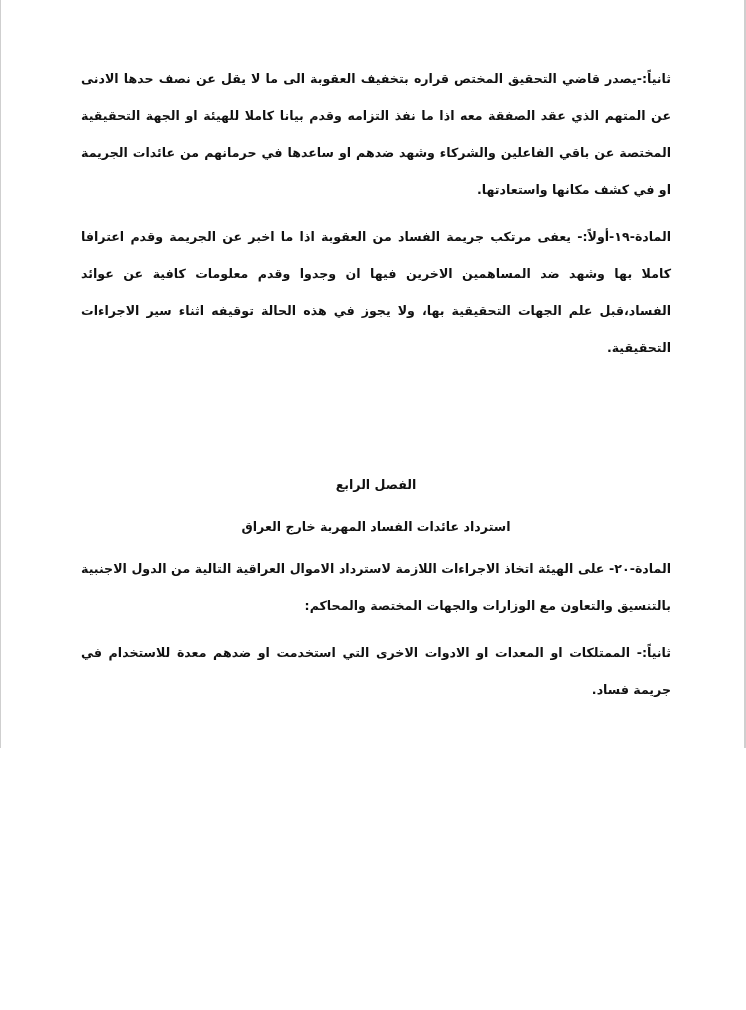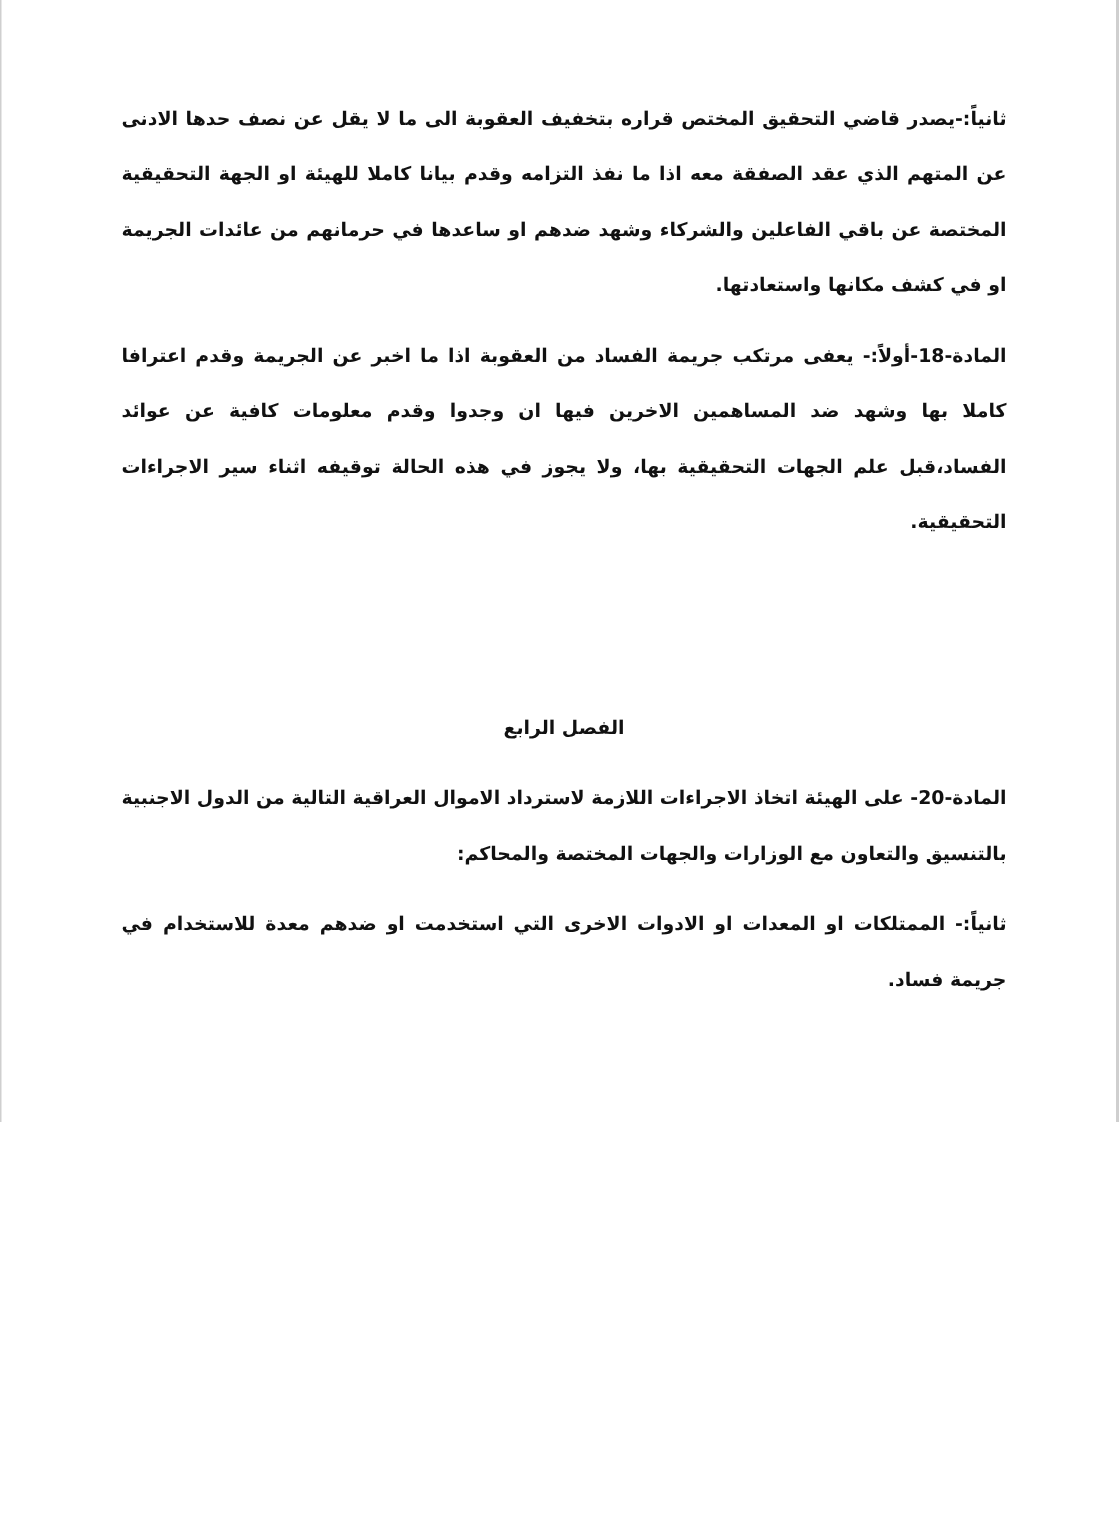--- a/index.html
+++ b/index.html
@@ -38,28 +38,29 @@
     }
   </style>
 </head>
 <body>
 
 <div class="page">
   <div class="content">
     <p>ثانياً:-يصدر قاضي التحقيق المختص قراره بتخفيف العقوبة الى ما لا يقل عن نصف حدها الادنى عن المتهم الذي عقد الصفقة معه اذا ما نفذ التزامه وقدم بيانا كاملا للهيئة او الجهة التحقيقية المختصة عن باقي الفاعلين والشركاء وشهد ضدهم او ساعدها  في حرمانهم من عائدات الجريمة او في كشف مكانها واستعادتها.</p>
     <div class="gap-s"></div>
     <div class="gap-s"></div>
-    <p>المادة-18-أولاً:- يعفى مرتكب جريمة الفساد من العقوبة اذا ما اخبر عن الجريمة وقدم اعترافا كاملا بها وشهد ضد المساهمين الاخرين فيها ان وجدوا وقدم معلومات كافية عن عوائد الفساد،قبل علم الجهات التحقيقية بها، ولا يجوز في هذه الحالة توقيفه اثناء سير الاجراءات التحقيقية.</p>
+    <p>المادة-١٩-أولاً:- يعفى مرتكب جريمة الفساد من العقوبة اذا ما اخبر عن الجريمة وقدم اعترافا كاملا بها وشهد ضد المساهمين الاخرين فيها ان وجدوا وقدم معلومات كافية عن عوائد الفساد،قبل علم الجهات التحقيقية بها، ولا يجوز في هذه الحالة توقيفه اثناء سير الاجراءات التحقيقية.</p>
     <div class="gap-s"></div>
 
     <div class="gap-l"></div>
 
     <p class="heading">الفصل الرابع</p>
     <div class="gap-s"></div>
+    <p class="heading">استرداد عائدات الفساد المهربة خارج العراق</p>
     <div class="gap-s"></div>
 
-    <p>المادة-20- على الهيئة اتخاذ الاجراءات اللازمة لاسترداد الاموال العراقية التالية من الدول الاجنبية بالتنسيق والتعاون مع الوزارات والجهات المختصة والمحاكم:</p>
+    <p>المادة-٢٠- على الهيئة اتخاذ الاجراءات اللازمة لاسترداد الاموال العراقية التالية من الدول الاجنبية بالتنسيق والتعاون مع الوزارات والجهات المختصة والمحاكم:</p>
     <div class="gap-s"></div>
     <div class="gap-s"></div>
     <p>ثانياً:- الممتلكات او المعدات او الادوات الاخرى التي استخدمت او ضدهم معدة للاستخدام في جريمة فساد.</p>
     <div class="gap-s"></div>
   </div>
 </div>
 
 </body></html>

